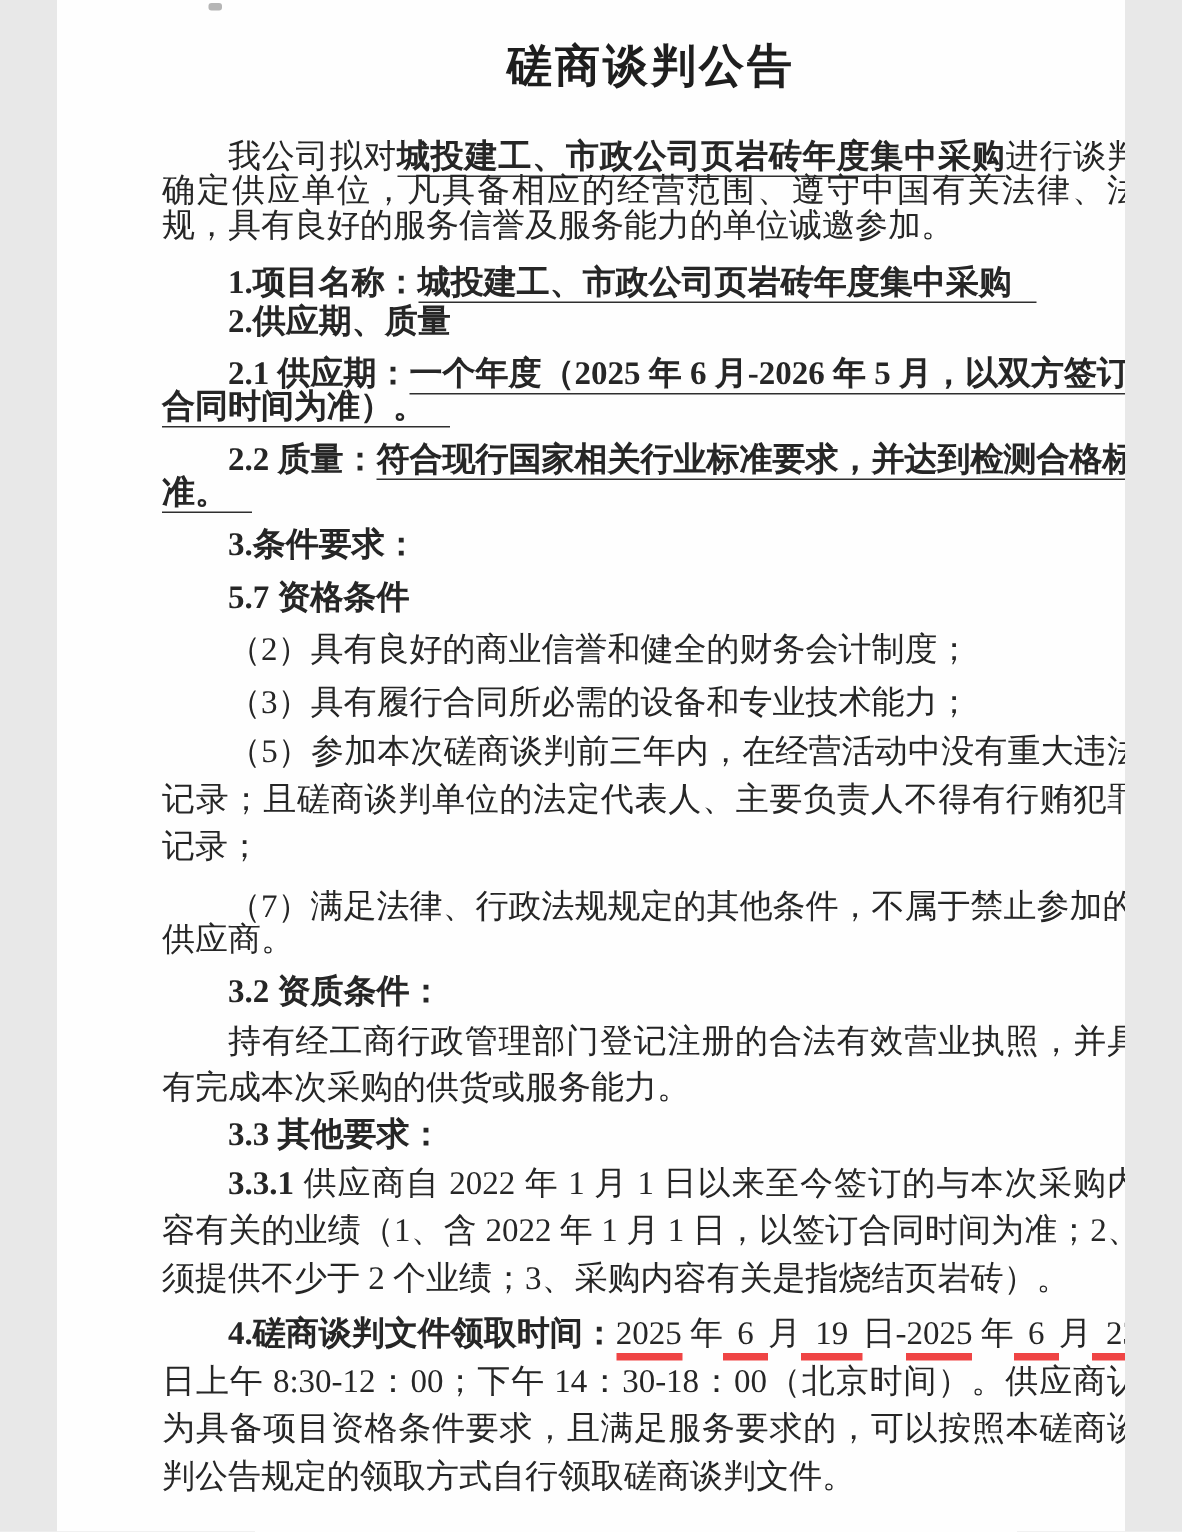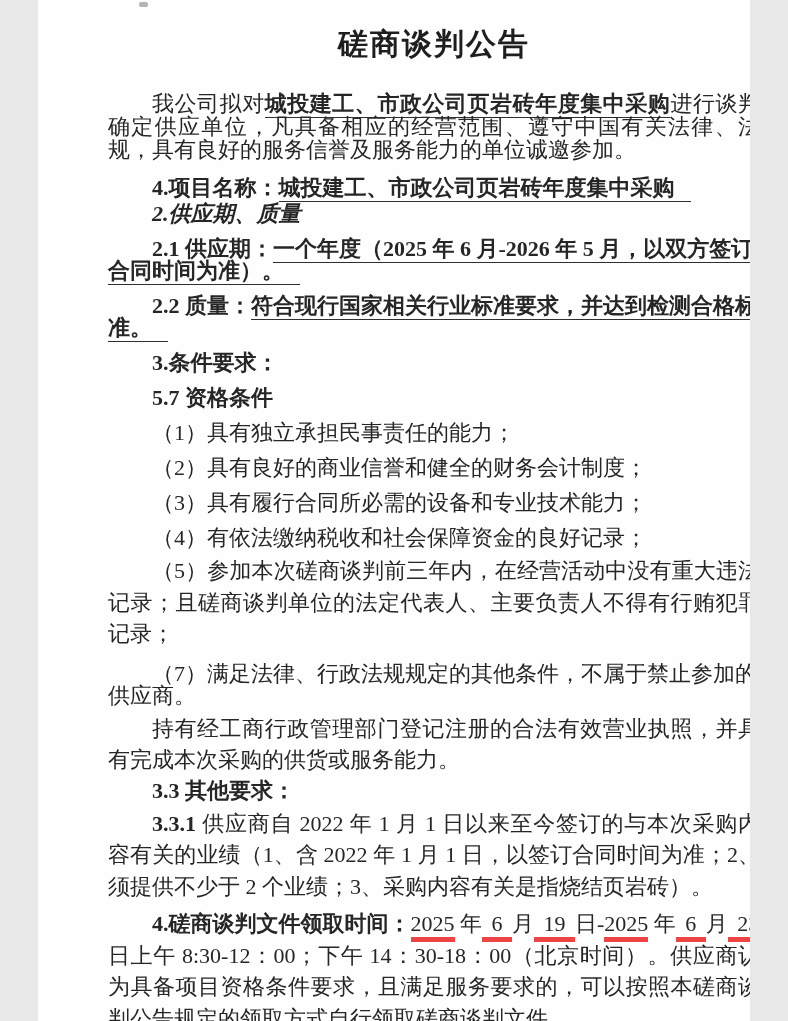--- a/index.html
+++ b/index.html
@@ -23,21 +23,21 @@
     font-weight:bold;
     letter-spacing:2px;
     color:#1e1e1e;
   }
   p{margin:0;font-size:22px;line-height:22px;}
   .para{text-indent:2em;}
   .just{text-align:justify;}
   .intro{line-height:23px;margin-top:0;}
   .item{margin-top:13px;}
   .item-first{margin-top:16px;}
-  .item-close{margin-top:4px;font-style:italic;}
+  .item-close{margin-top:4px;}
   .ml{line-height:31.5px;margin-top:6px;}
   .after-ml{margin-top:4px;}
   .b{font-weight:bold;}
   .u{border-bottom:5px solid #ef4444;padding-bottom:1px;}
   .bu{font-weight:bold;border-bottom:1px solid #2f2f2f;padding-bottom:1px;}
   .ext{padding-right:16px;}
   .blank{padding:0 4px 1px 4px;}
   .speck{
     position:absolute;left:101px;top:2px;width:9px;height:5px;
     background:#8d8d8d;opacity:.65;border-radius:2px;
@@ -51,39 +51,38 @@
 <body>
 
 <div class="page">
   <div class="speck"></div>
 
   <div class="content">
     <h1 class="doc-title">磋商谈判公告</h1>
 
     <p class="para intro just"><span>我公司拟对</span><span class="bu">城投建工、市政公司页岩砖年度集中采购</span><span>进行谈判确定供应单位，凡具备相应的经营范围、遵守中国有关法律、法规，具有良好的服务信誉及服务能力的单位诚邀参加。</span></p>
 
-    <p class="para item item-first"><span class="b">4.项目名称：</span><span class="bu ext">城投建工、市政公司页岩砖年度集中采购</span></p>
+    <p class="para item item-first"><span class="b">1.项目名称：</span><span class="bu ext">城投建工、市政公司页岩砖年度集中采购</span></p>
 
     <p class="para item item-close"><span class="b">2.供应期、质量</span></p>
 
     <p class="para item"><span class="b">2.1 供应期：</span><span class="bu ext">一个年度（2025 年 6 月-2026 年 5 月，以双方签订合同时间为准）。</span></p>
 
     <p class="para item"><span class="b">2.2 质量：</span><span class="bu ext">符合现行国家相关行业标准要求，并达到检测合格标准。</span></p>
 
     <p class="para item"><span class="b">3.条件要求：</span></p>
 
     <p class="para item"><span class="b">5.7 资格条件</span></p>
 
-    <p class="para item">（1）具有独立承担民事责任的能力；</p>
     <p class="para item">（2）具有良好的商业信誉和健全的财务会计制度；</p>
     <p class="para item">（3）具有履行合同所必需的设备和专业技术能力；</p>
-    <p class="para item">（4）有依法缴纳税收和社会保障资金的良好记录；</p>
     <p class="para ml just">（5）参加本次磋商谈判前三年内，在经营活动中没有重大违法记录；且磋商谈判单位的法定代表人、主要负责人不得有行贿犯罪记录；</p>
     <p class="para item">（7）满足法律、行政法规规定的其他条件，不属于禁止参加的供应商。</p>
 
+    <p class="para item"><span class="b">3.2 资质条件：</span></p>
 
     <p class="para ml just">持有经工商行政管理部门登记注册的合法有效营业执照，并具有完成本次采购的供货或服务能力。</p>
 
     <p class="para item after-ml"><span class="b">3.3 其他要求：</span></p>
 
     <p class="para ml just"><span class="b">3.3.1</span><span> 供应商自 2022 年 1 月 1 日以来至今签订的与本次采购内容有关的业绩（1、含 2022 年 1 月 1 日，以签订合同时间为准；2、须提供不少于 2 个业绩；3、采购内容有关是指烧结页岩砖）。</span></p>
 
     <p class="para ml just"><span class="b">4.磋商谈判文件领取时间：</span><span class="u">2025</span><span> 年</span><span class="u blank"> 6 </span><span> 月</span><span class="u blank"> 19 </span><span> 日-</span><span class="u">2025</span><span> 年</span><span class="u blank"> 6 </span><span> 月</span><span class="u blank"> 23 </span><span> 日上午 8:30-12：00；下午 14：30-18：00（北京时间）。供应商认为具备项目资格条件要求，且满足服务要求的，可以按照本磋商谈判公告规定的领取方式自行领取磋商谈判文件。</span></p>
   </div>
 

